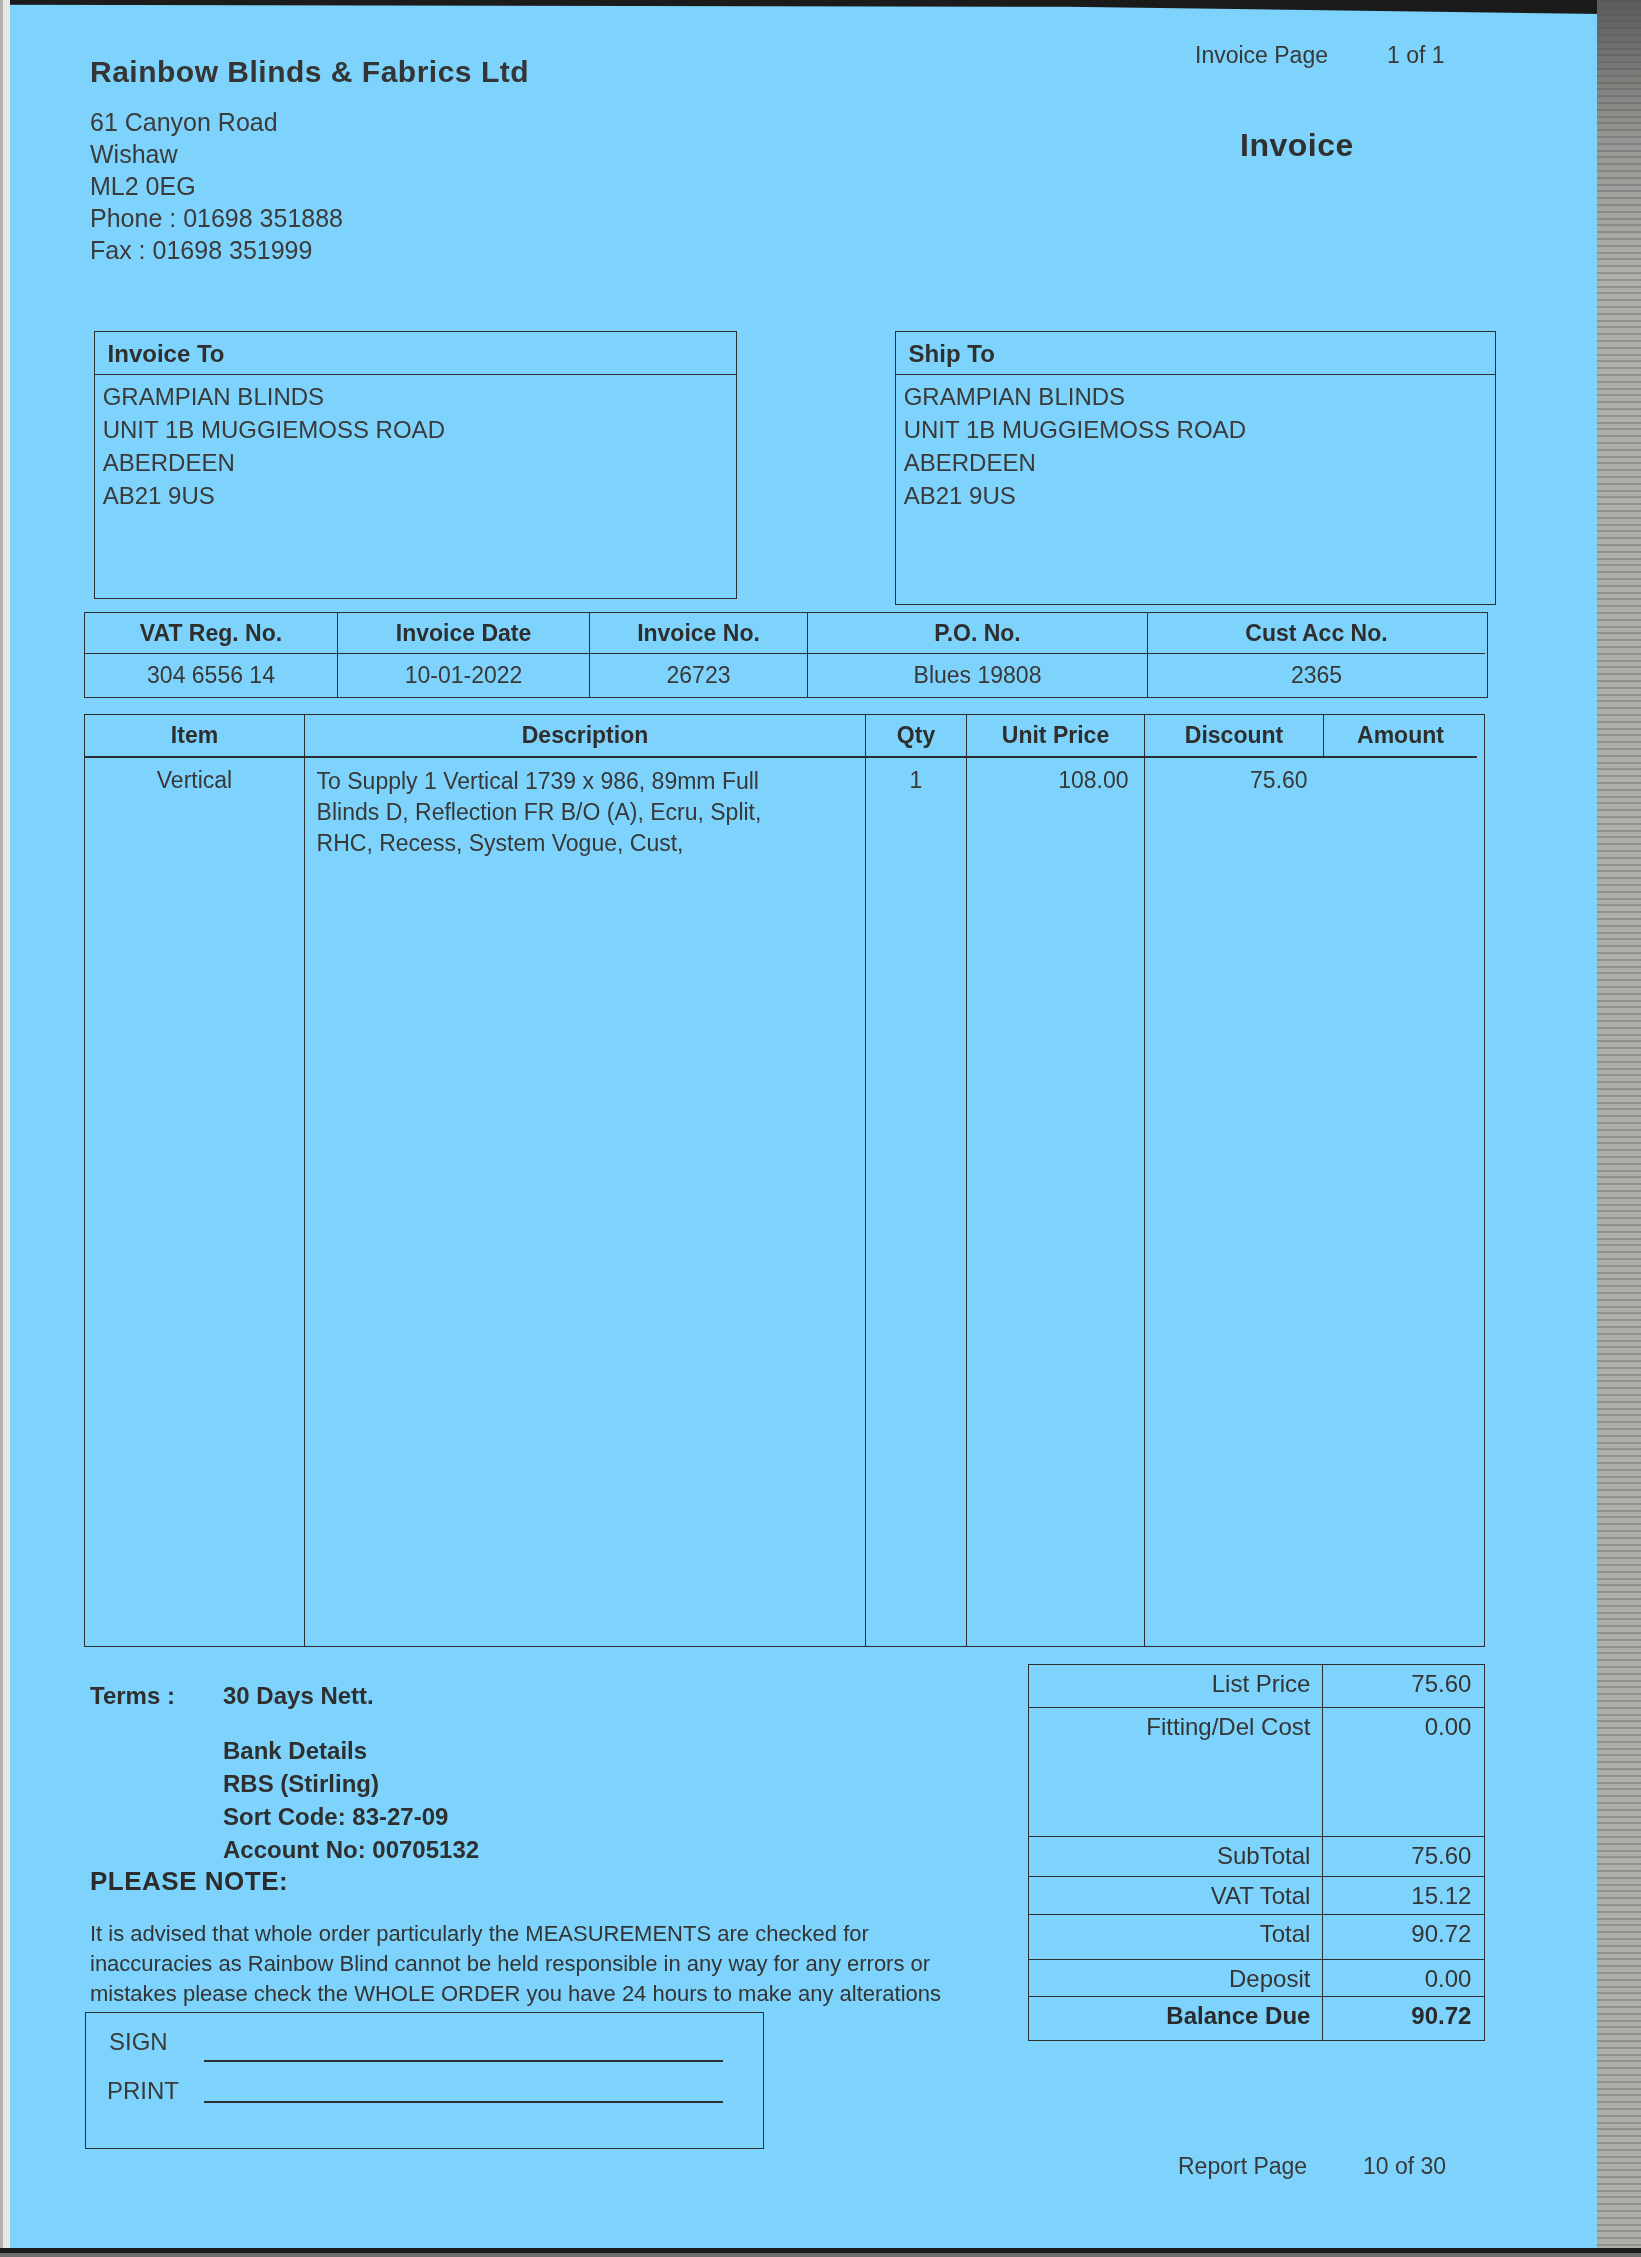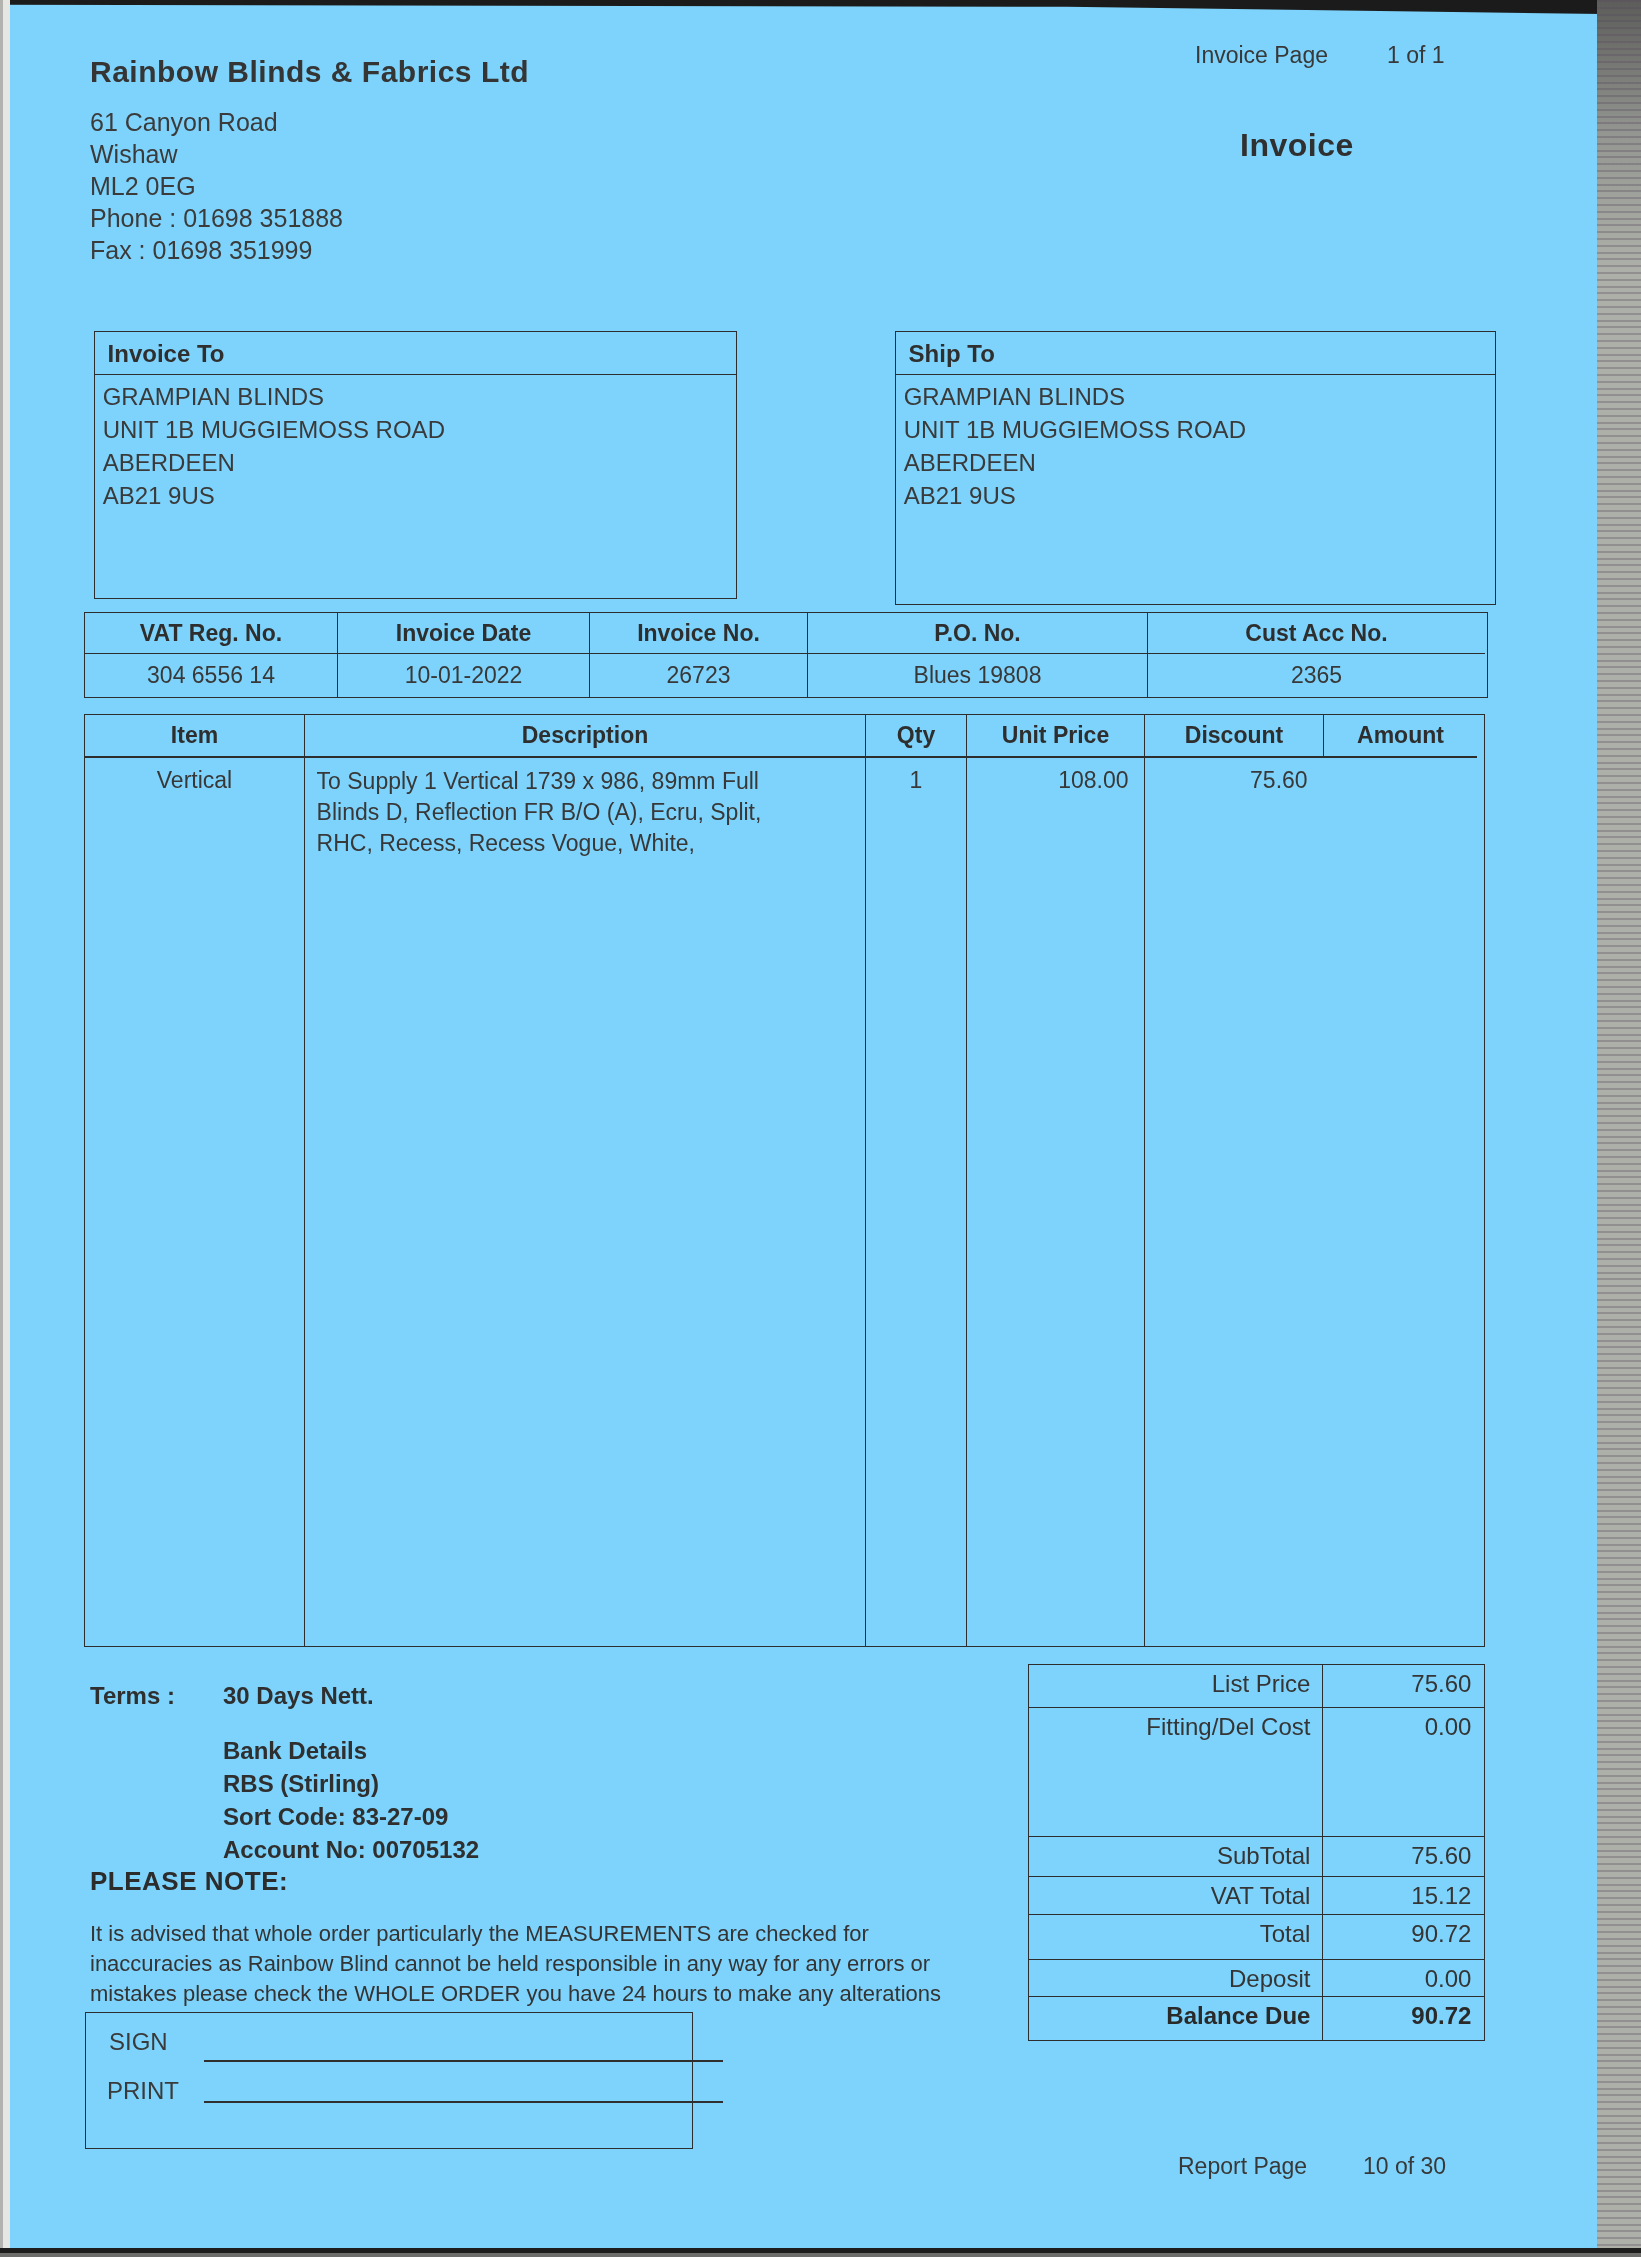--- a/index.html
+++ b/index.html
@@ -63,21 +63,21 @@
   .totals{position:absolute;left:1028px;top:1664px;width:457px;border:1.9px solid #2d2d2d;box-sizing:border-box;}
   .totals .trow{display:flex;border-top:1.9px solid #2d2d2d;box-sizing:border-box;}
   .totals .trow:first-child{border-top:none;}
   .totals .tlabel{width:294px;border-right:1.9px solid #2d2d2d;box-sizing:border-box;text-align:right;
     padding:4.8px 11.6px 0 0;font-size:24px;color:#353535;}
   .totals .tvalue{flex:1;text-align:right;padding:4.8px 12.6px 0 0;font-size:24px;color:#353535;}
   .totals .trow.bold .tlabel,.totals .trow.bold .tvalue{font-weight:bold;color:#2a2a2a;}
   .h46{height:42px;} .h136{height:129px;} .h43{height:40px;} .h41{height:38px;}
   .h49{height:45px;} .h40{height:37px;} .hb{height:44px;}
   
-  .sign-box{position:absolute;left:85px;top:2012px;width:608px;height:137px;border:1.9px solid #2d2d2d;box-sizing:border-box;}
+  .sign-box{position:absolute;left:85px;top:2012px;width:679px;height:137px;border:1.9px solid #2d2d2d;box-sizing:border-box;}
   .sign-label{position:absolute;left:23px;top:15.4px;font-size:24px;color:#3a3a3a;}
   .print-label{position:absolute;left:21px;top:64px;font-size:24px;color:#3a3a3a;}
   .sig-line{position:absolute;left:118px;width:519px;border-bottom:2.9px solid #2f2f2f;}
   .line-sign{top:47px;} .line-print{top:88px;}
   
   .report-page-label{position:absolute;left:1178px;top:2153px;font-size:23px;color:#383838;}
   .report-page-value{position:absolute;left:1363px;top:2153px;font-size:23px;color:#383838;}
 </style>
 </head>
 <body>
@@ -142,21 +142,21 @@
     <div class="th">Description</div>
     <div class="th">Qty</div>
     <div class="th">Unit Price</div>
     <div class="th">Discount</div>
     <div class="th">Amount</div>
 
     <div class="td c">Vertical</div>
     <div class="td desc">
       <div>To Supply 1 Vertical  1739 x 986, 89mm Full</div>
       <div>Blinds D, Reflection FR B/O (A), Ecru, Split,</div>
-      <div>RHC, Recess, Recess Vogue, White,</div>
+      <div>RHC, Recess, System Vogue, Cust,</div>
     </div>
     <div class="td c">1</div>
     <div class="td r">108.00</div>
     <div class="td r">75.60</div>
   </div>
 
   <div class="terms-label">Terms :</div>
   <div class="terms-value">30 Days Nett.</div>
   <div class="bank-block">
     <div>Bank Details</div>

